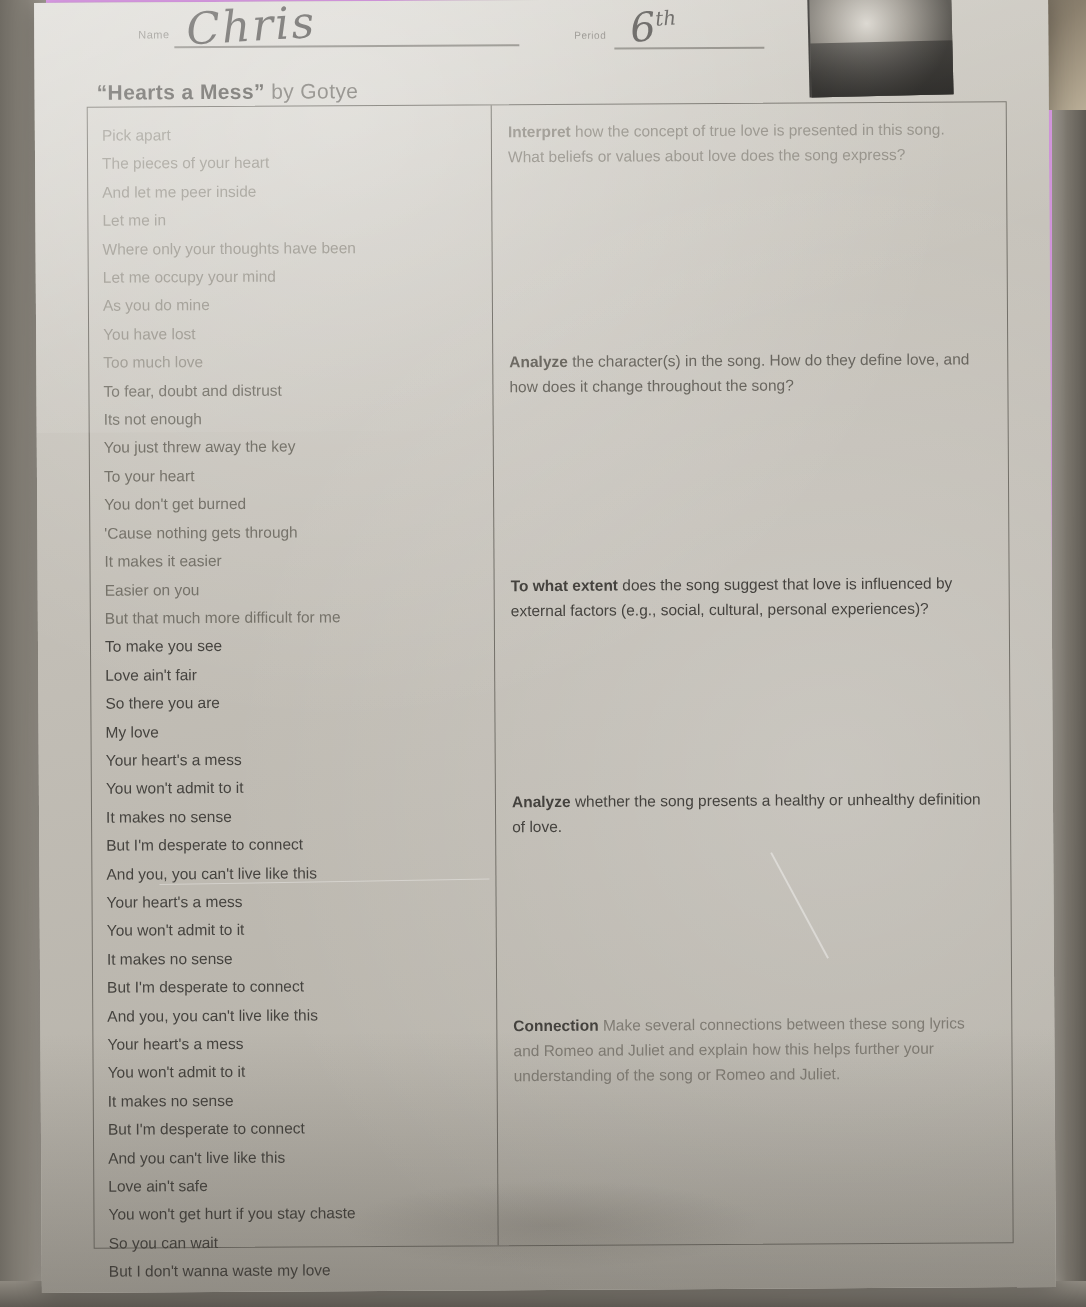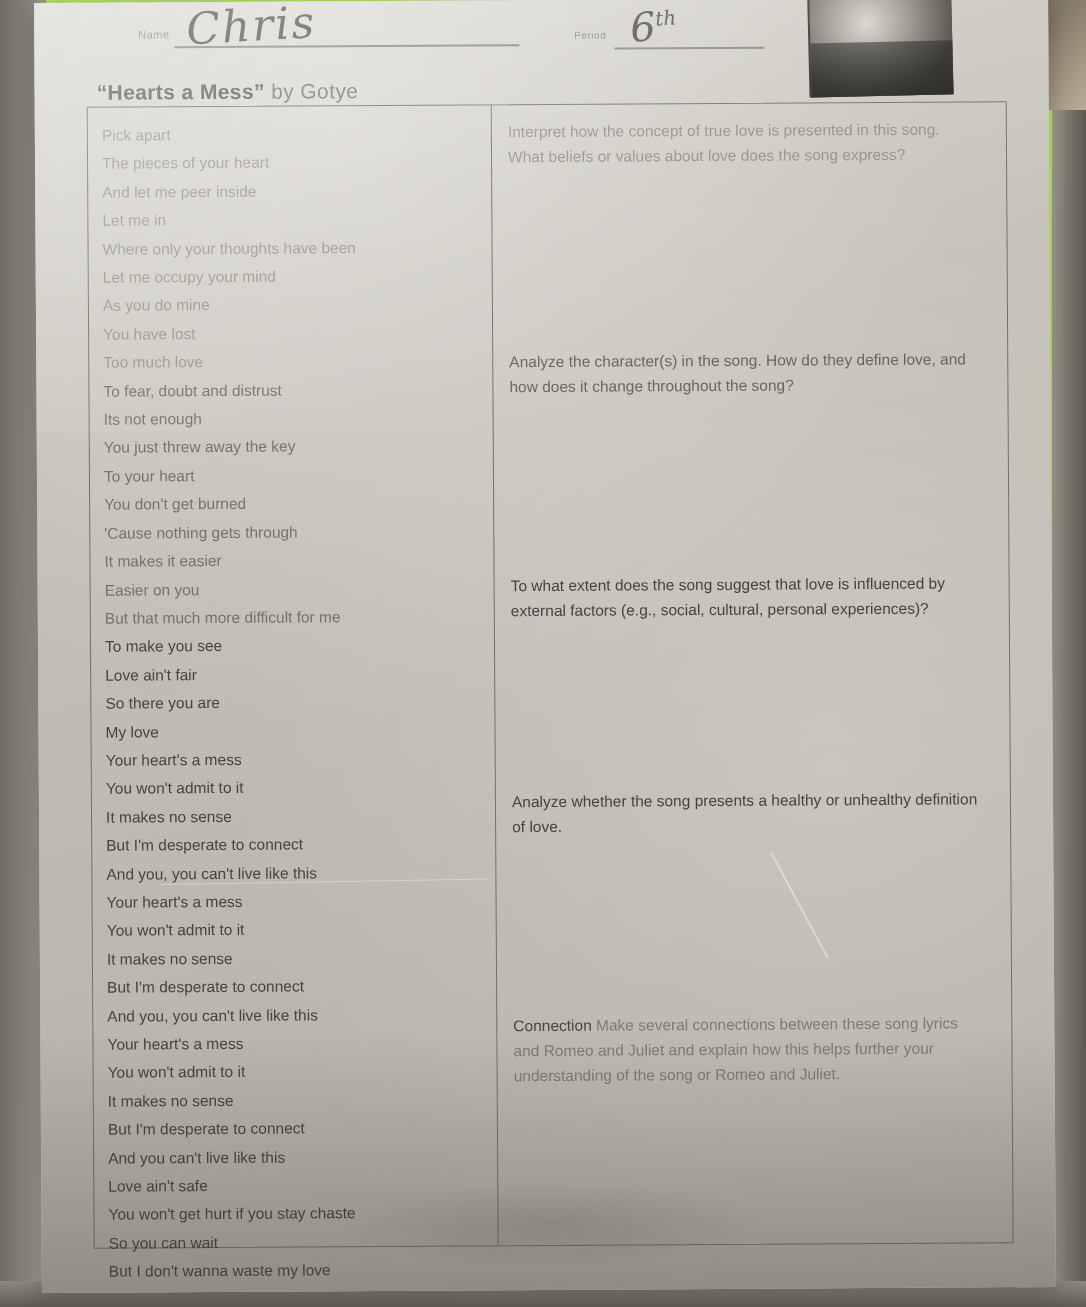--- a/index.html
+++ b/index.html
@@ -11,21 +11,21 @@
     width: 1086px;
     height: 1307px;
     overflow: hidden;
     font-family: "Liberation Sans", sans-serif;
   }
 
   
   .photo {
     position: absolute;
     inset: 0;
-    background: #bef264;
+    background: #f0abfc;
     overflow: hidden;
   }
 
   
   .desk-left {
     position: absolute;
     left: 0; top: 0;
     width: 46px; height: 1307px;
     background: linear-gradient(to right, #6f6b63 0%, #8a857c 60%, #a9a49b 100%);
   }
@@ -213,21 +213,21 @@
   .lyric-line:nth-child(n+10):nth-child(-n+18) { color: #5c5950; opacity: .80; }
 
   .prompt {
     position: absolute;
     left: 16px;
     width: 470px;
     font-size: 15.5px;
     line-height: 25px;
     color: #3e3c38;
   }
-  .prompt b { font-weight: normal; margin-top: 12px; }
+  .prompt b { font-weight: bold; margin-top: 12px; }
   .p1 { top: 14px; color: #77736a; opacity: .70; }
   .p2 { top: 244px; color: #56534c; opacity: .88; }
   .p3 { top: 468px; }
   .p4 { top: 684px; }
   .p5 { top: 908px; }
   .p5 .fade { color: #7c7870; }
 
   
   .crease1 {
     position: absolute;

